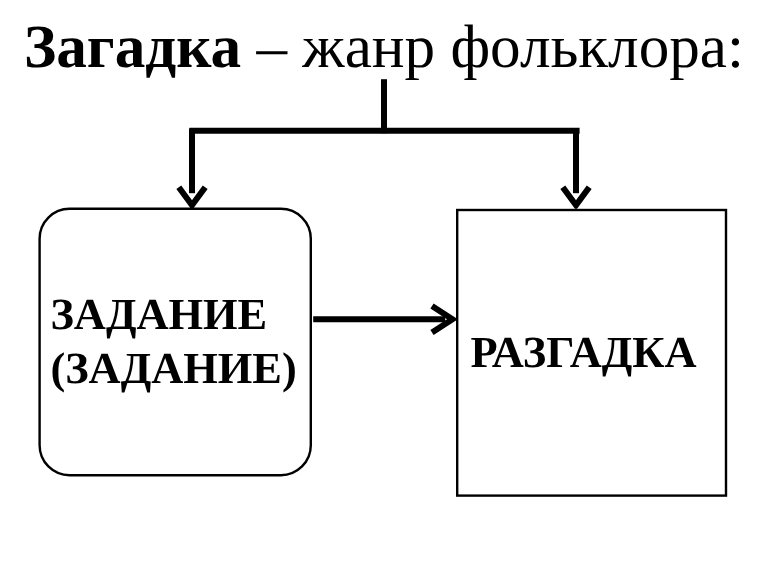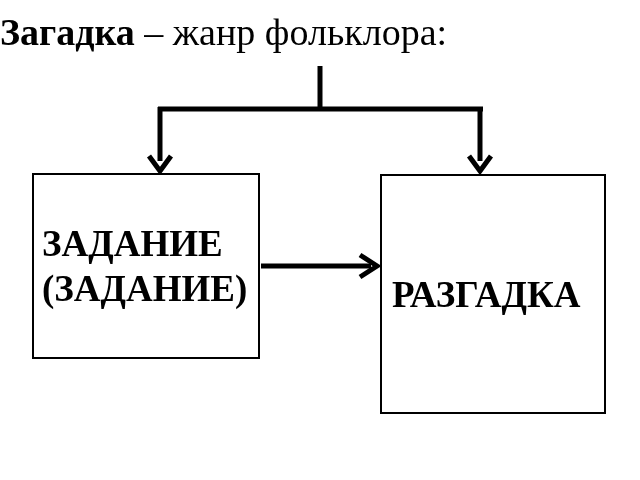--- a/index.html
+++ b/index.html
@@ -9,21 +9,22 @@
     background: var(--bg);
     font-family: "Liberation Serif", serif;
     color: var(--ink);
     position: relative;
     overflow: hidden;
   }
   .stage { position: absolute; inset: 0; width: 640px; height: 480px; }
   .title {
     position: absolute;
     left: 0; right: 0; top: 12px;
-    font-size: 38px;
+    text-align: center;
+    font-size: 51px;
     line-height: 1.1;
     white-space: pre;
     color: var(--ink);
   }
   .title .bold { font-weight: bold; }
   svg.connectors {
     position: absolute; left: 0; top: 0;
     width: 640px; height: 480px;
     pointer-events: none;
   }
@@ -41,22 +42,23 @@
     display: flex;
     flex-direction: column;
     justify-content: center;
     font-weight: bold;
     font-size: 37px;
     line-height: 45px;
     color: var(--ink);
   }
   .box-task {
     left: 32px; top: 173px;
-    width: 228px; height: 186px;
+    width: 228px; height: 224px;
     padding-left: 8px;
+    border-radius: 26px;
   }
   .box-answer {
     left: 380px; top: 174px;
     width: 226px; height: 240px;
     padding-left: 10px;
   }
 </style>
 </head>
 <body>
 

